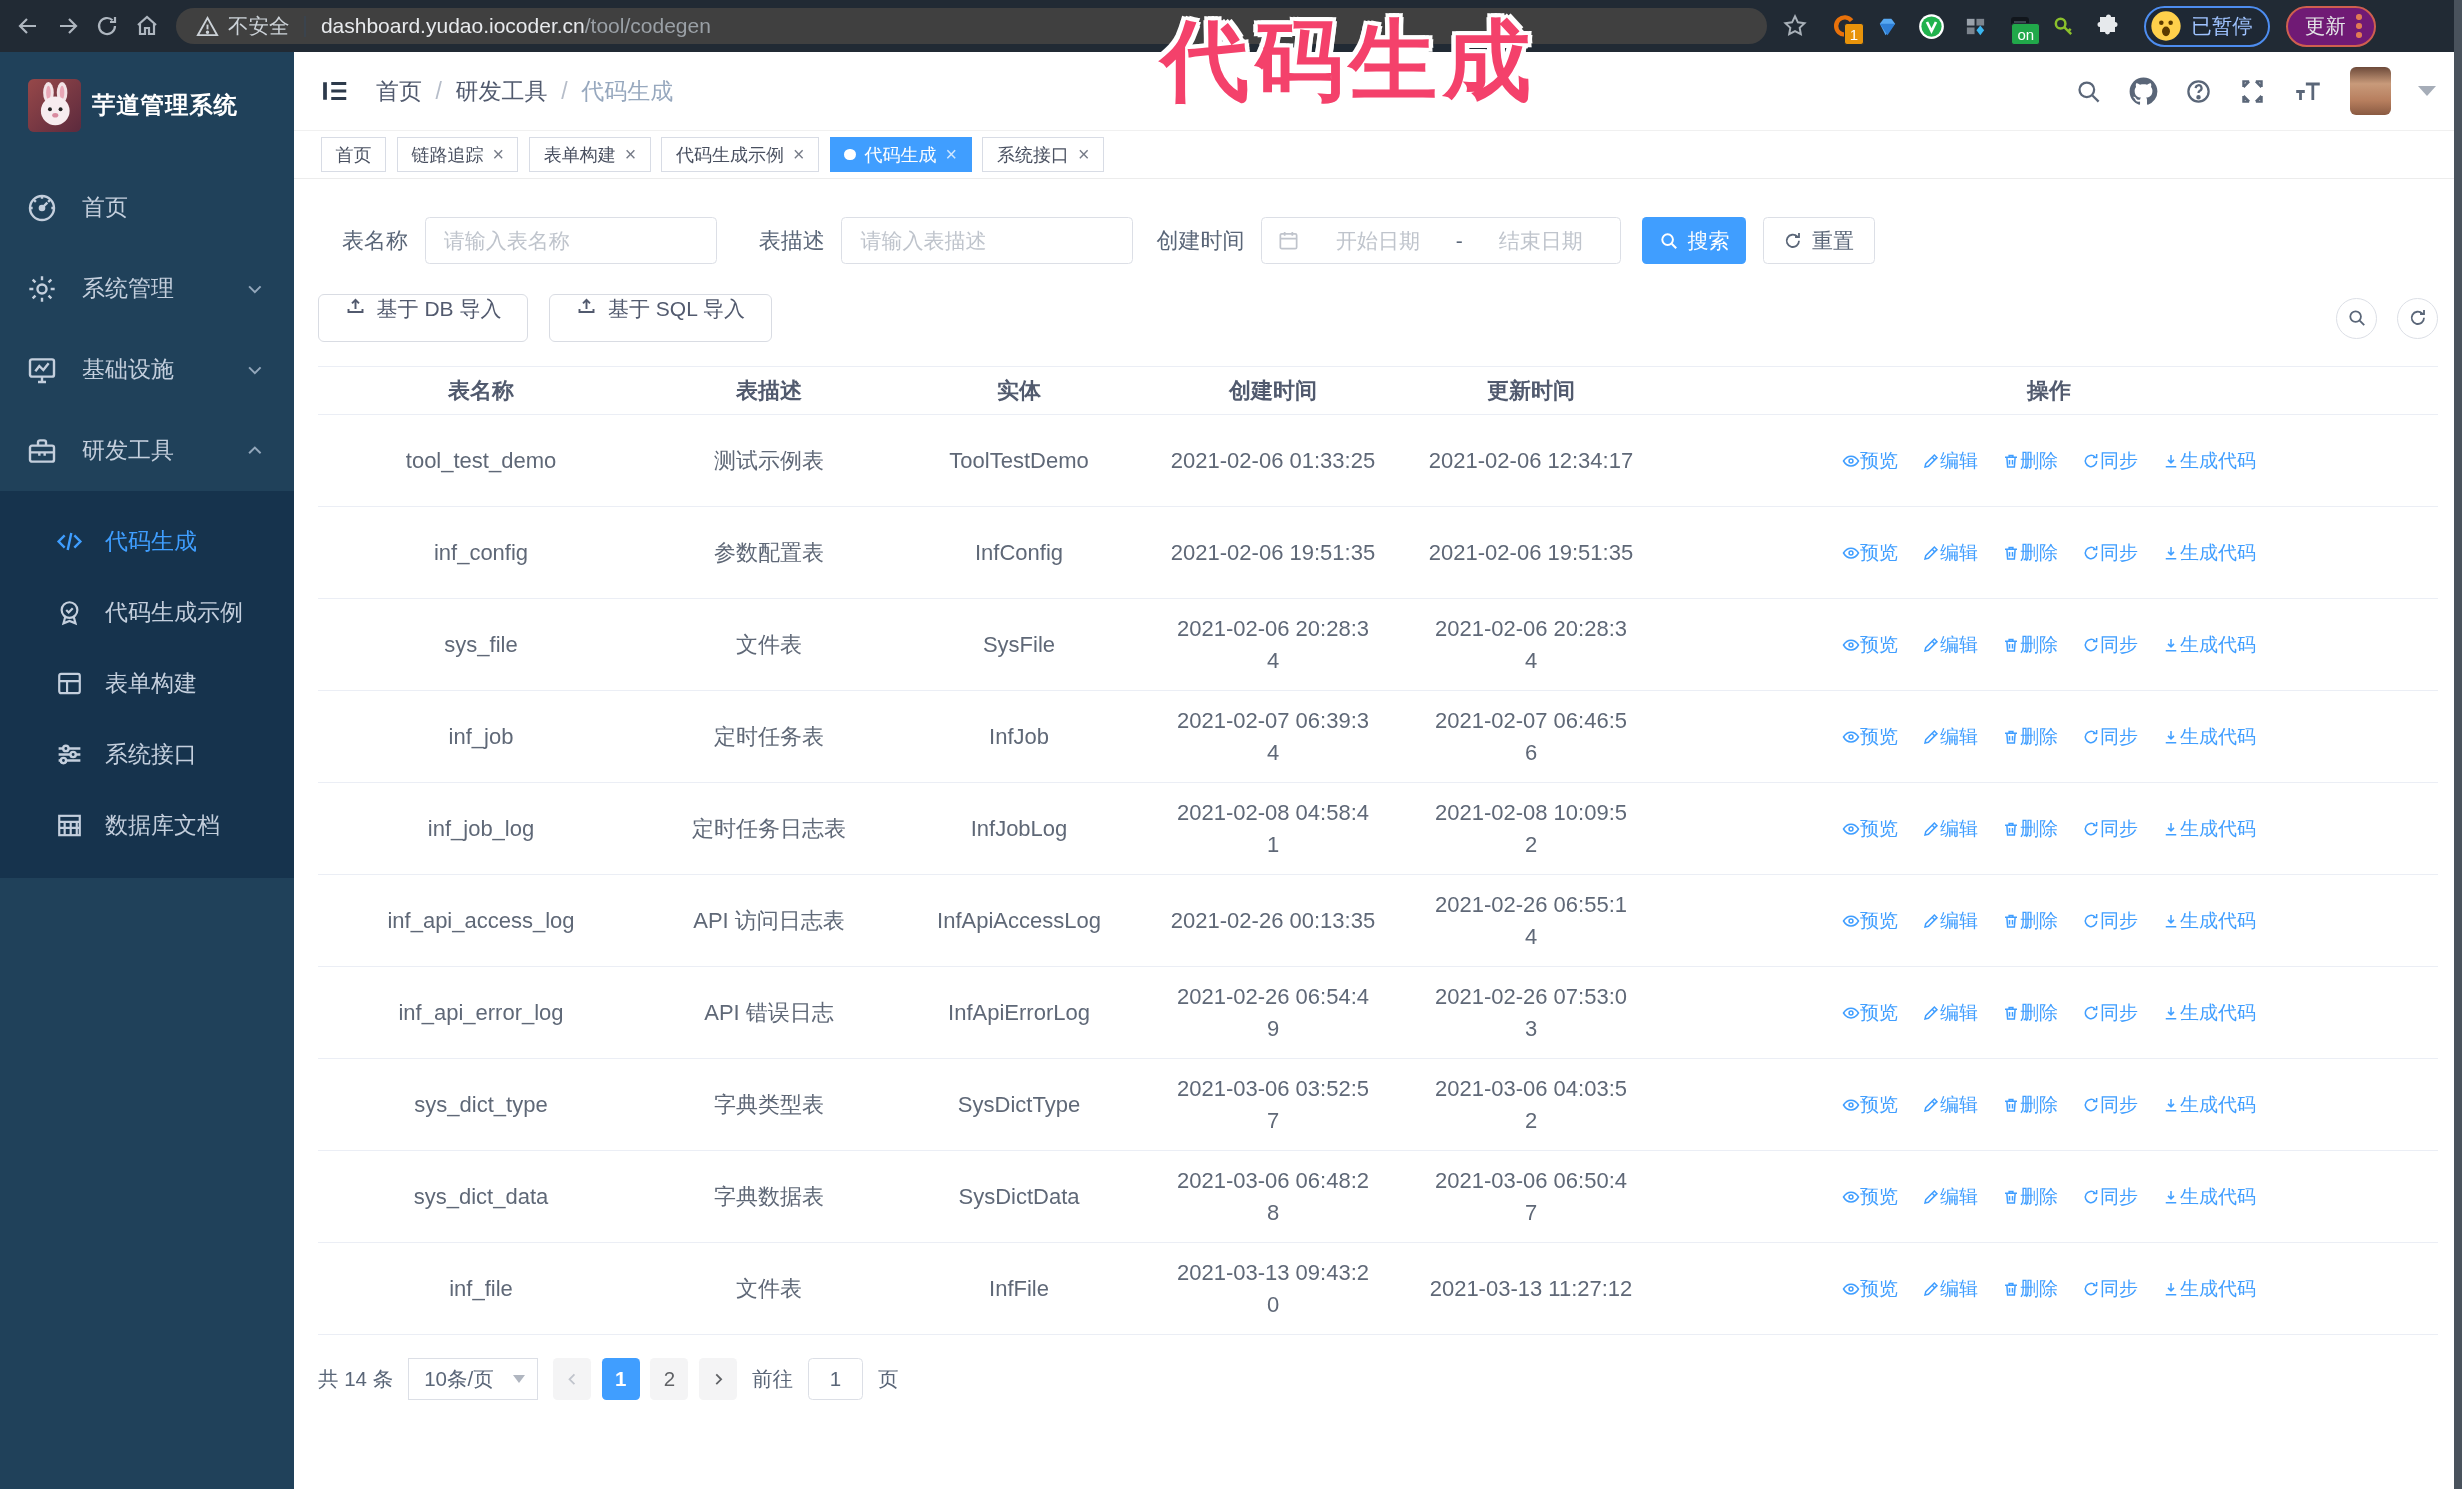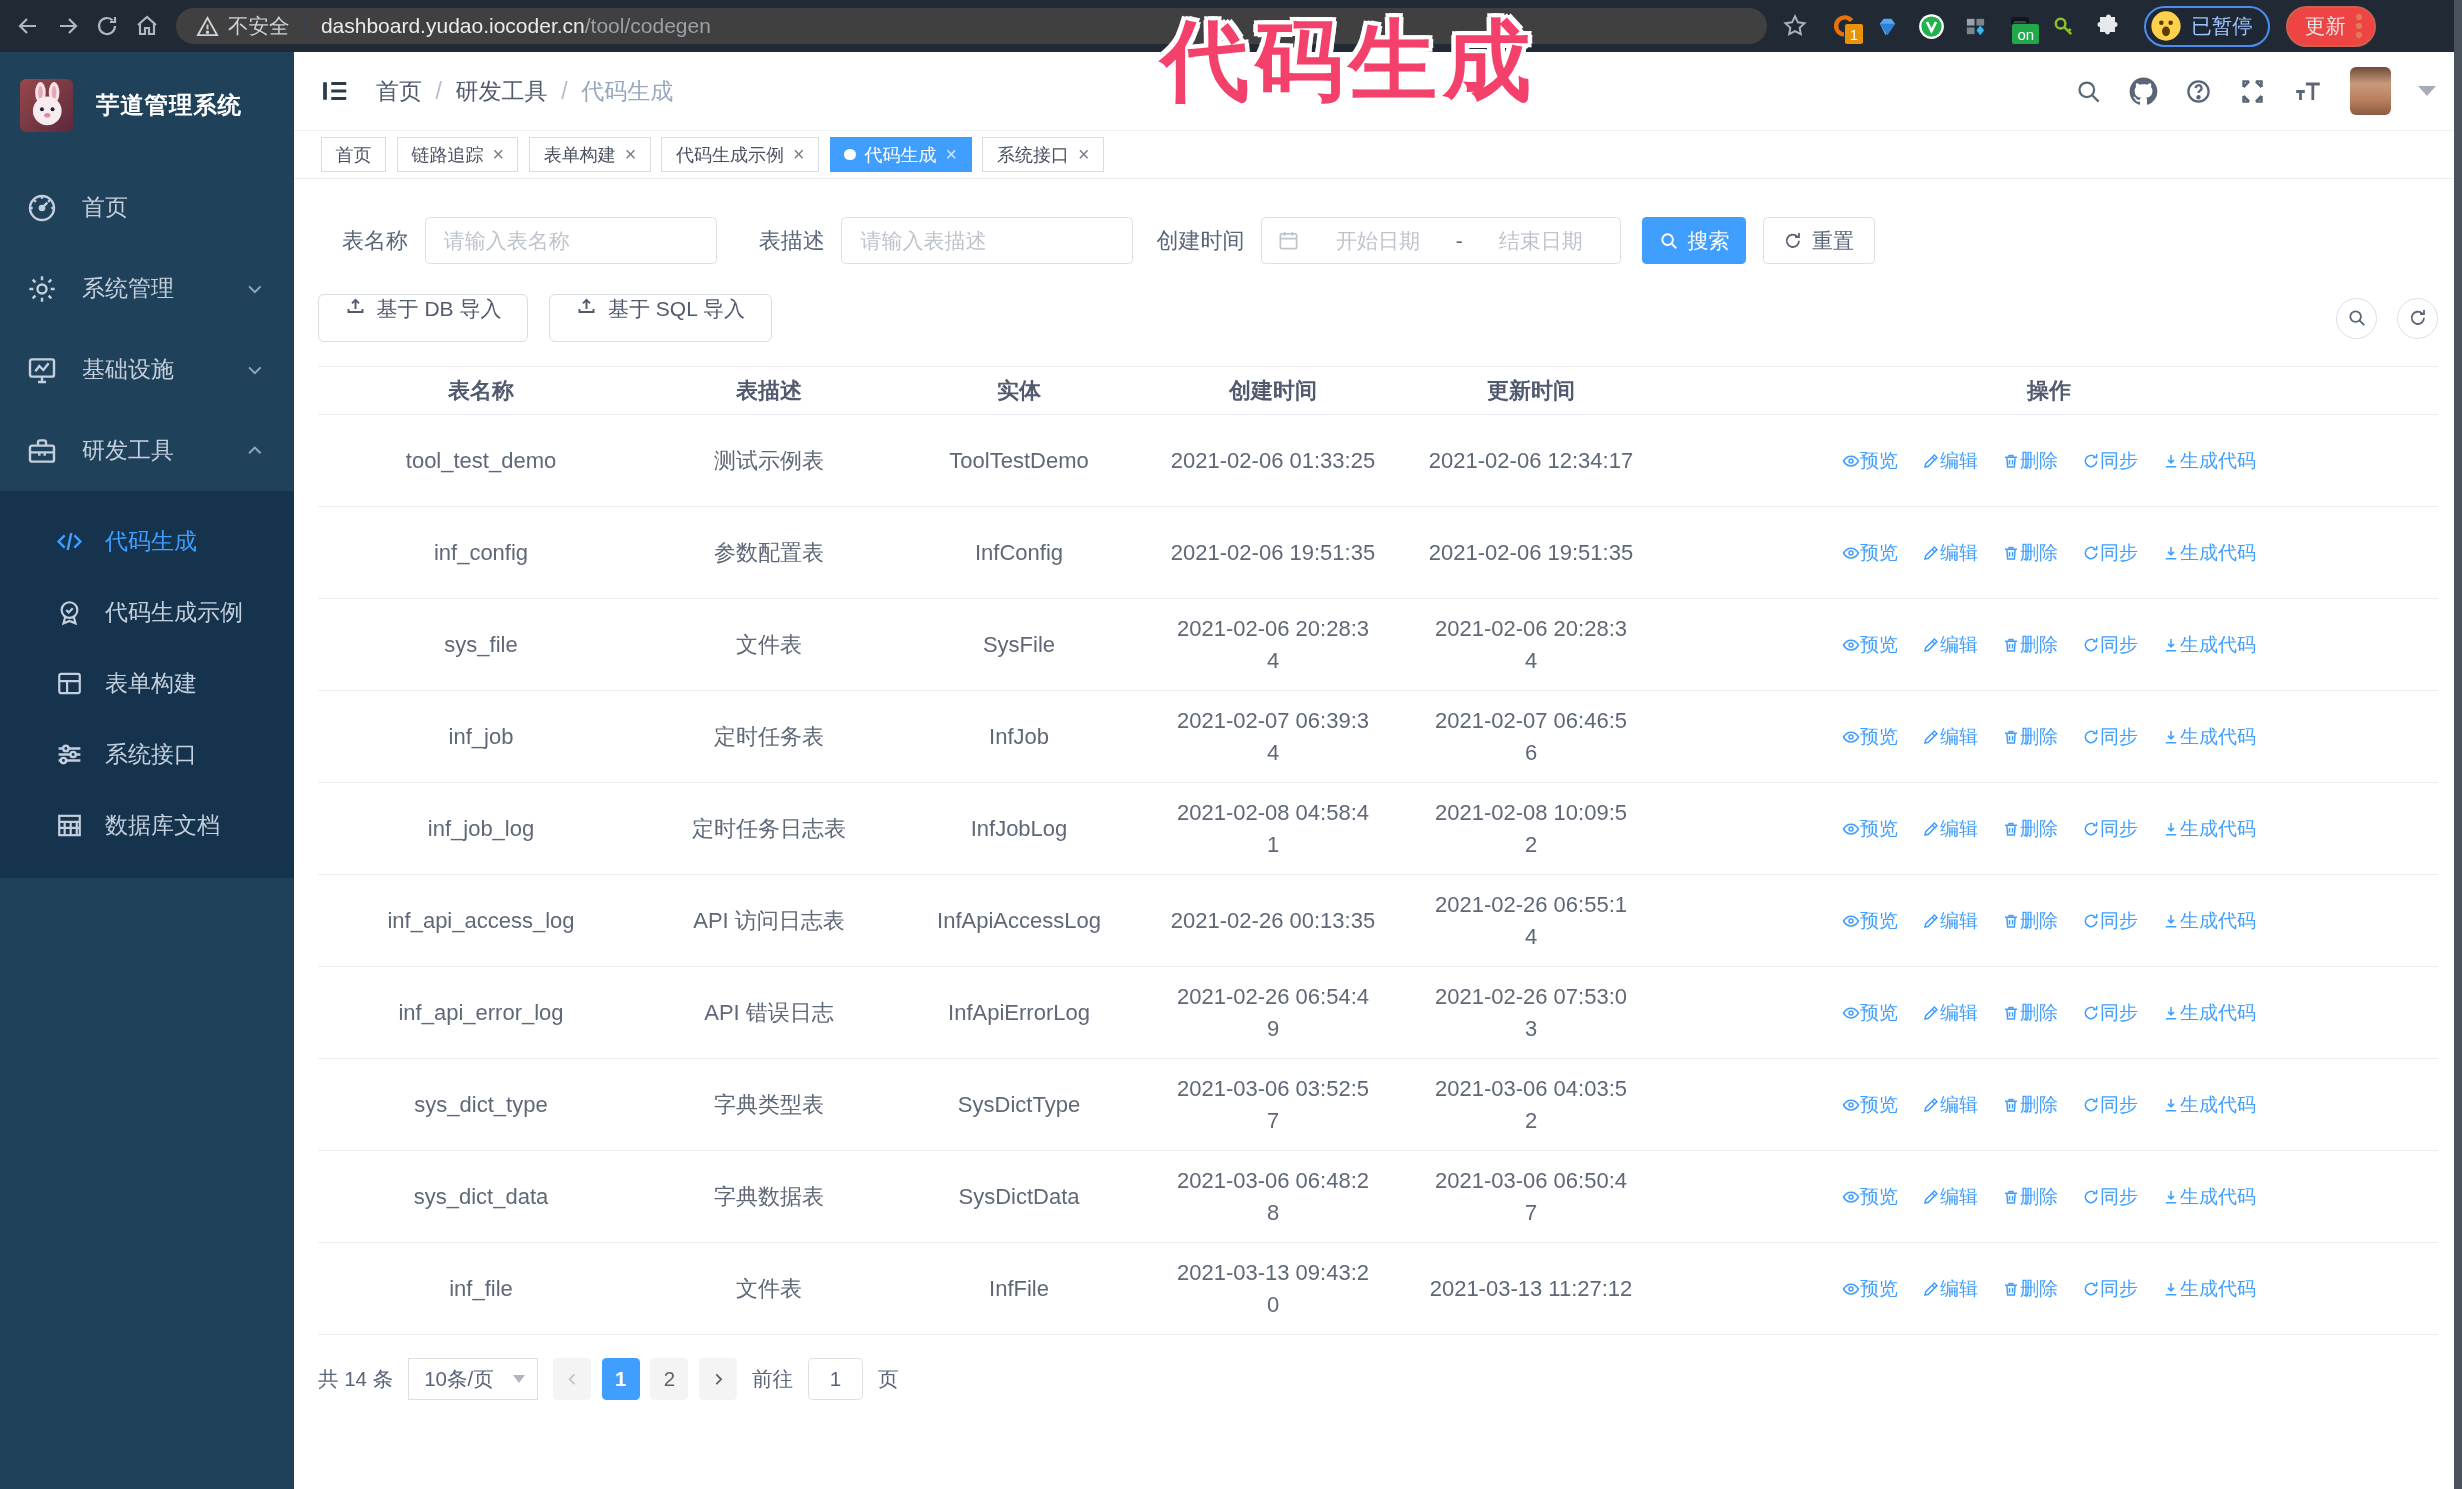--- a/index.html
+++ b/index.html
@@ -16,33 +16,33 @@
   .url-host { font-size:21px; color:#e8eaed; }
   .url-path { font-size:21px; color:#9aa0a6; }
   .star-btn { margin-left:10.6px; color:#a8b0b8; }
   .ext-row { display:flex; align-items:center; gap:15px; margin-left:16.7px; }
   .ext { position:relative; width:29px; height:29px; display:flex; align-items:center; justify-content:center; }
   .ext-badge { position:absolute; right:-6px; bottom:-4.5px; background:#e8930a; color:#fff; font-size:15px; line-height:1; padding:2.3px 5.3px; border-radius:3px; border:1.5px solid #212a34; }
   .ext-badge.green { background:#21a84a; }
   .profile-chip { margin-left:16.7px; height:41px; border:2.3px solid #4d8df0; border-radius:21px; background:#1e2834; display:flex; align-items:center; gap:9px; padding:0 15px 0 4.5px; }
   .profile-chip .face { width:32px; height:32px; }
   .profile-chip .txt { font-size:20.5px; color:#9fc3ff; }
-  .update-chip { margin-left:12px; height:41px; border:2.3px solid #cf5f4f; border-radius:21px; background:#ef4444; display:flex; align-items:center; gap:10.6px; padding:0 12px 0 16.7px; }
+  .update-chip { margin-left:12px; height:41px; border:2.3px solid #cf5f4f; border-radius:21px; background:#701a75; display:flex; align-items:center; gap:10.6px; padding:0 12px 0 16.7px; }
   .update-chip .txt { font-size:20.5px; color:#e4e6e8; }
   .dots { display:flex; flex-direction:column; gap:3.8px; }
   .dots i { width:5.3px; height:5.3px; border-radius:50%; background:#e07b54; }
 
   .win-edge { position:absolute; top:0; right:0; width:7.6px; height:100%; background:#49525c; z-index:40; }
 
   
   .app { position:absolute; top:52px; left:0; right:0; bottom:0; display:flex; }
 
   
   .sidebar { width:294px; flex:0 0 294px; background:#20415a; overflow:hidden; }
-  .logo-row { height:106px; display:flex; align-items:center; padding-left:20px; gap:23px; }
+  .logo-row { height:106px; display:flex; align-items:center; padding-left:28px; gap:11px; }
   .logo-title { font-size:23.5px; font-weight:bold; color:#fff; letter-spacing:0.8px; }
   .menu { padding-top:9px; }
   .menu-item { height:81px; display:flex; align-items:center; padding:0 29px 0 26px; font-size:23px; color:#c4cfdd; cursor:pointer; }
   .menu-item .mi-icon { width:32px; height:32px; margin-right:24px; color:#c4cfdd; }
   .menu-item .chev { margin-left:auto; color:#93a7bb; }
   .submenu { background:#16334d; padding:15px 0 16.7px 0; }
   .sub-item { height:71px; display:flex; align-items:center; padding-left:55px; font-size:23px; color:#c4cfdd; cursor:pointer; }
   .sub-item .mi-icon { width:29px; height:29px; margin-right:21px; }
   .sub-item.active { color:#3f9eff; }
 

